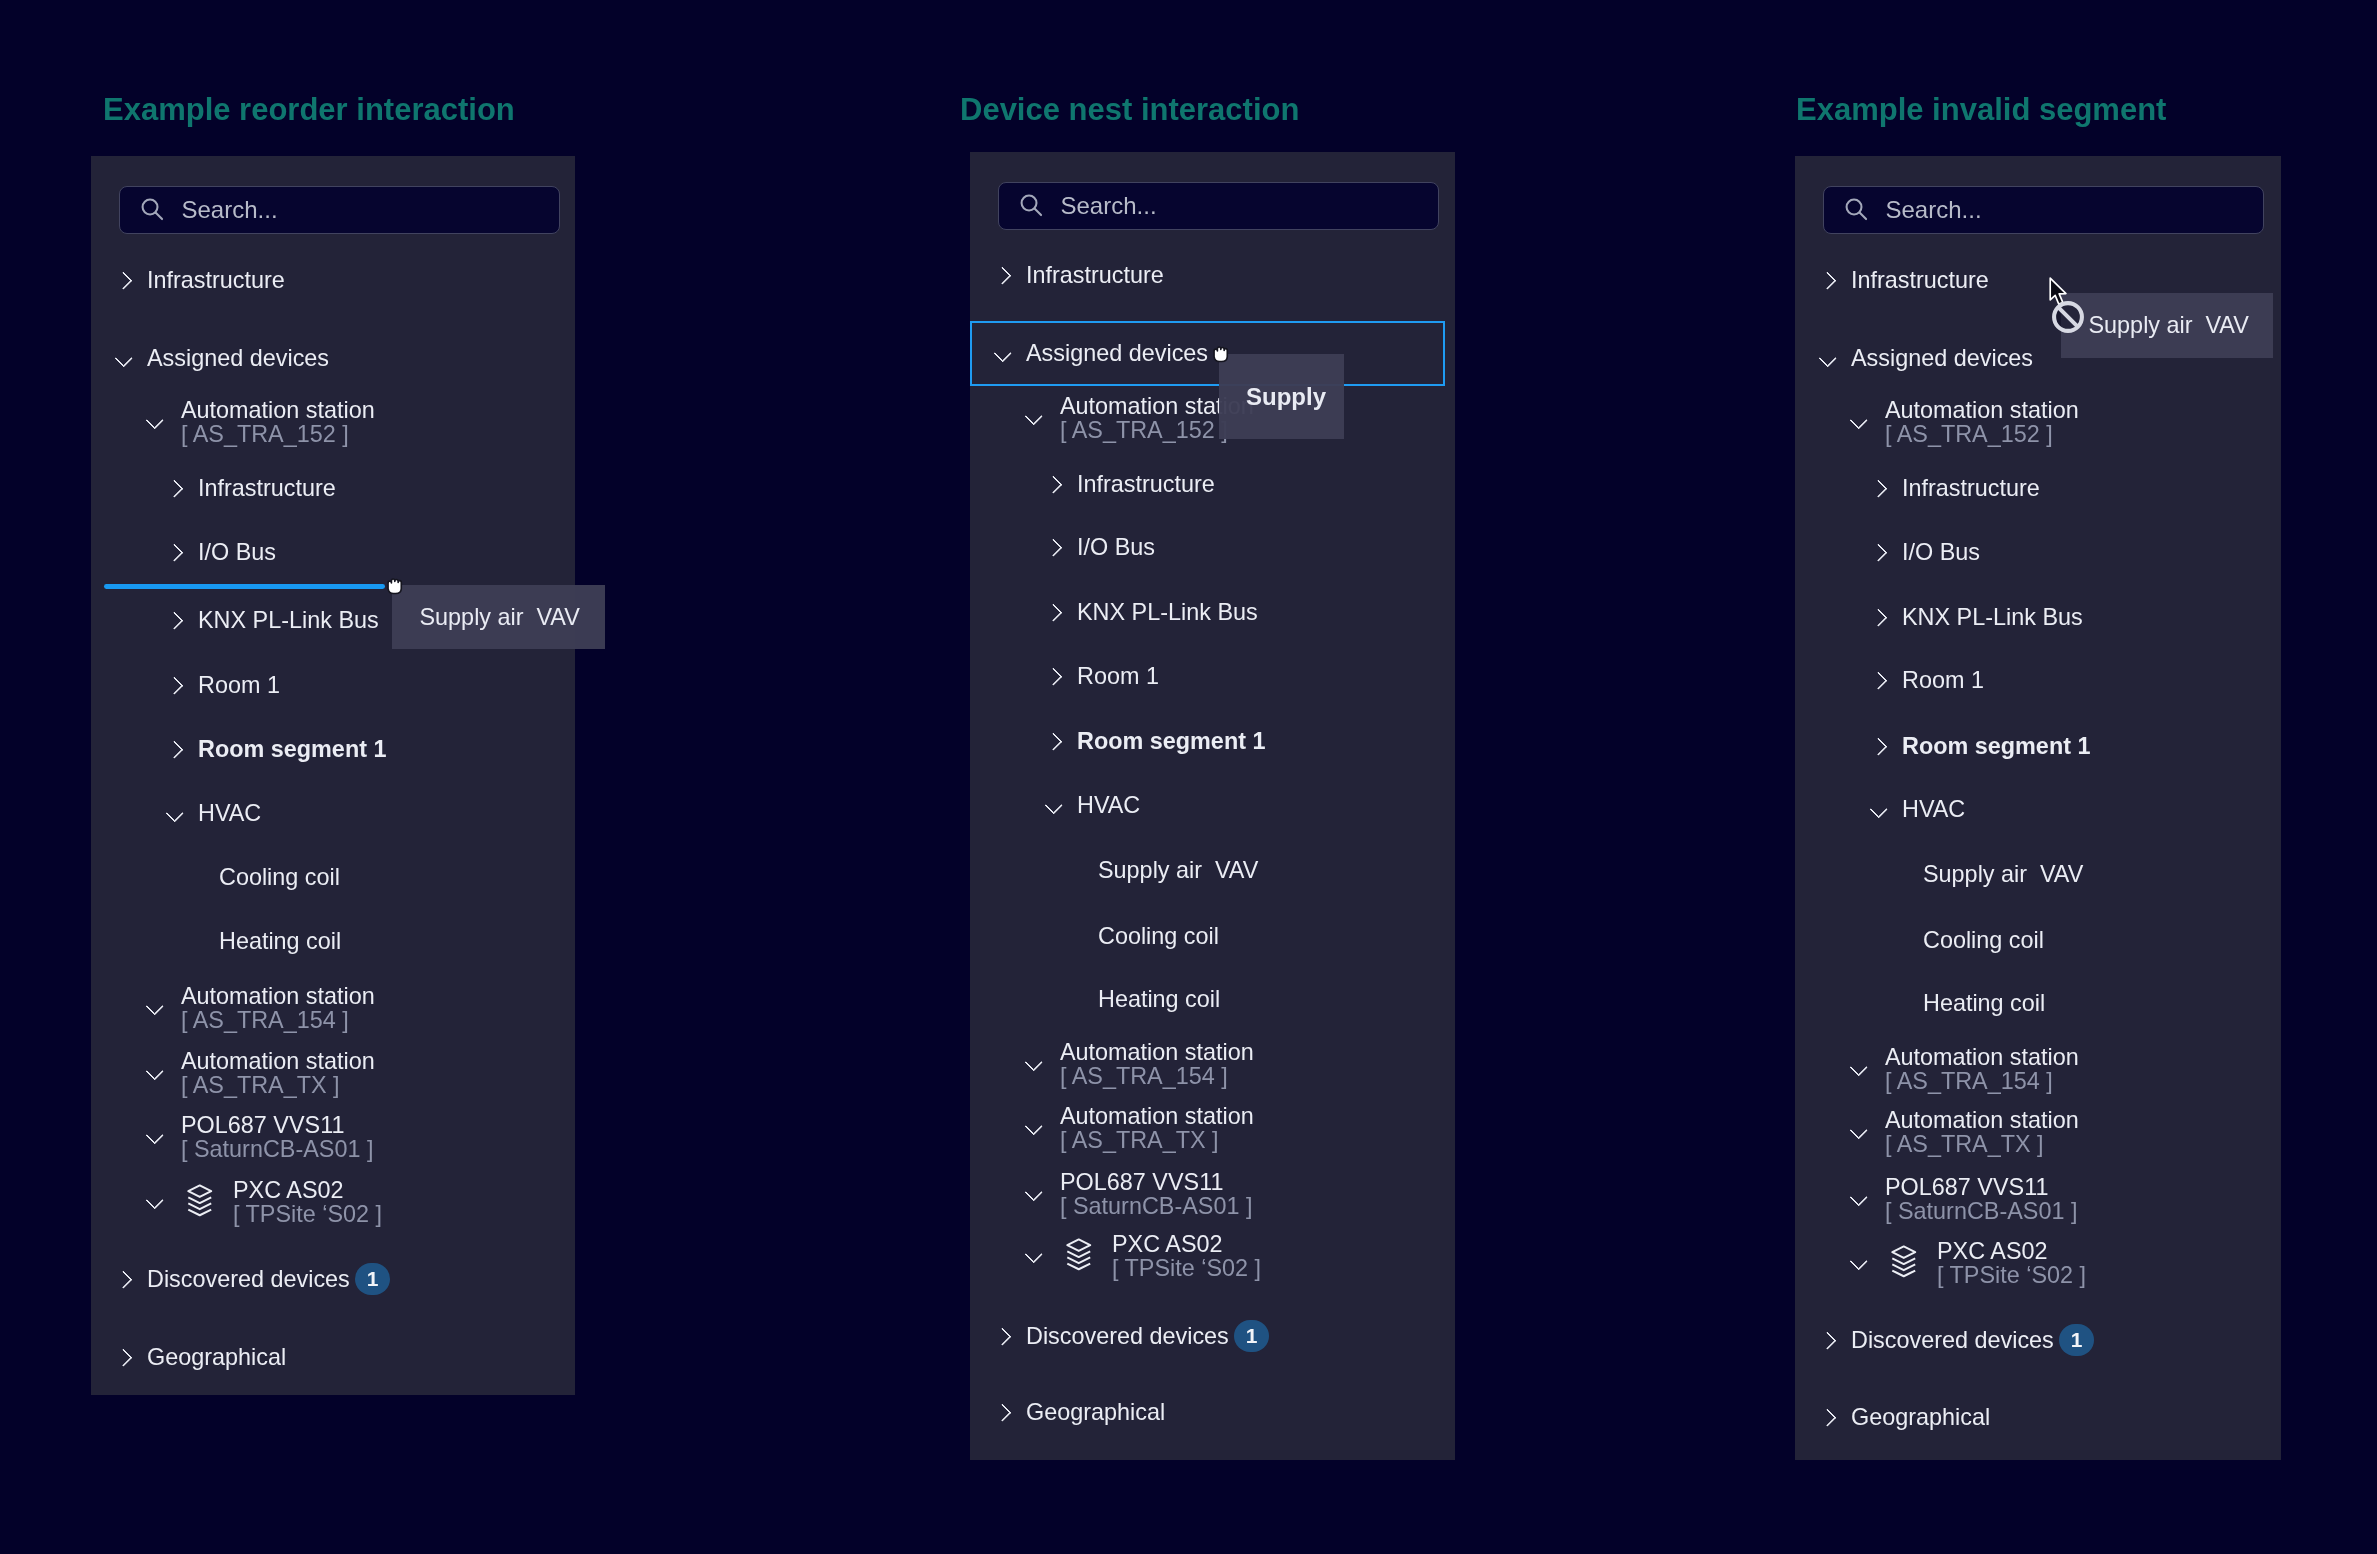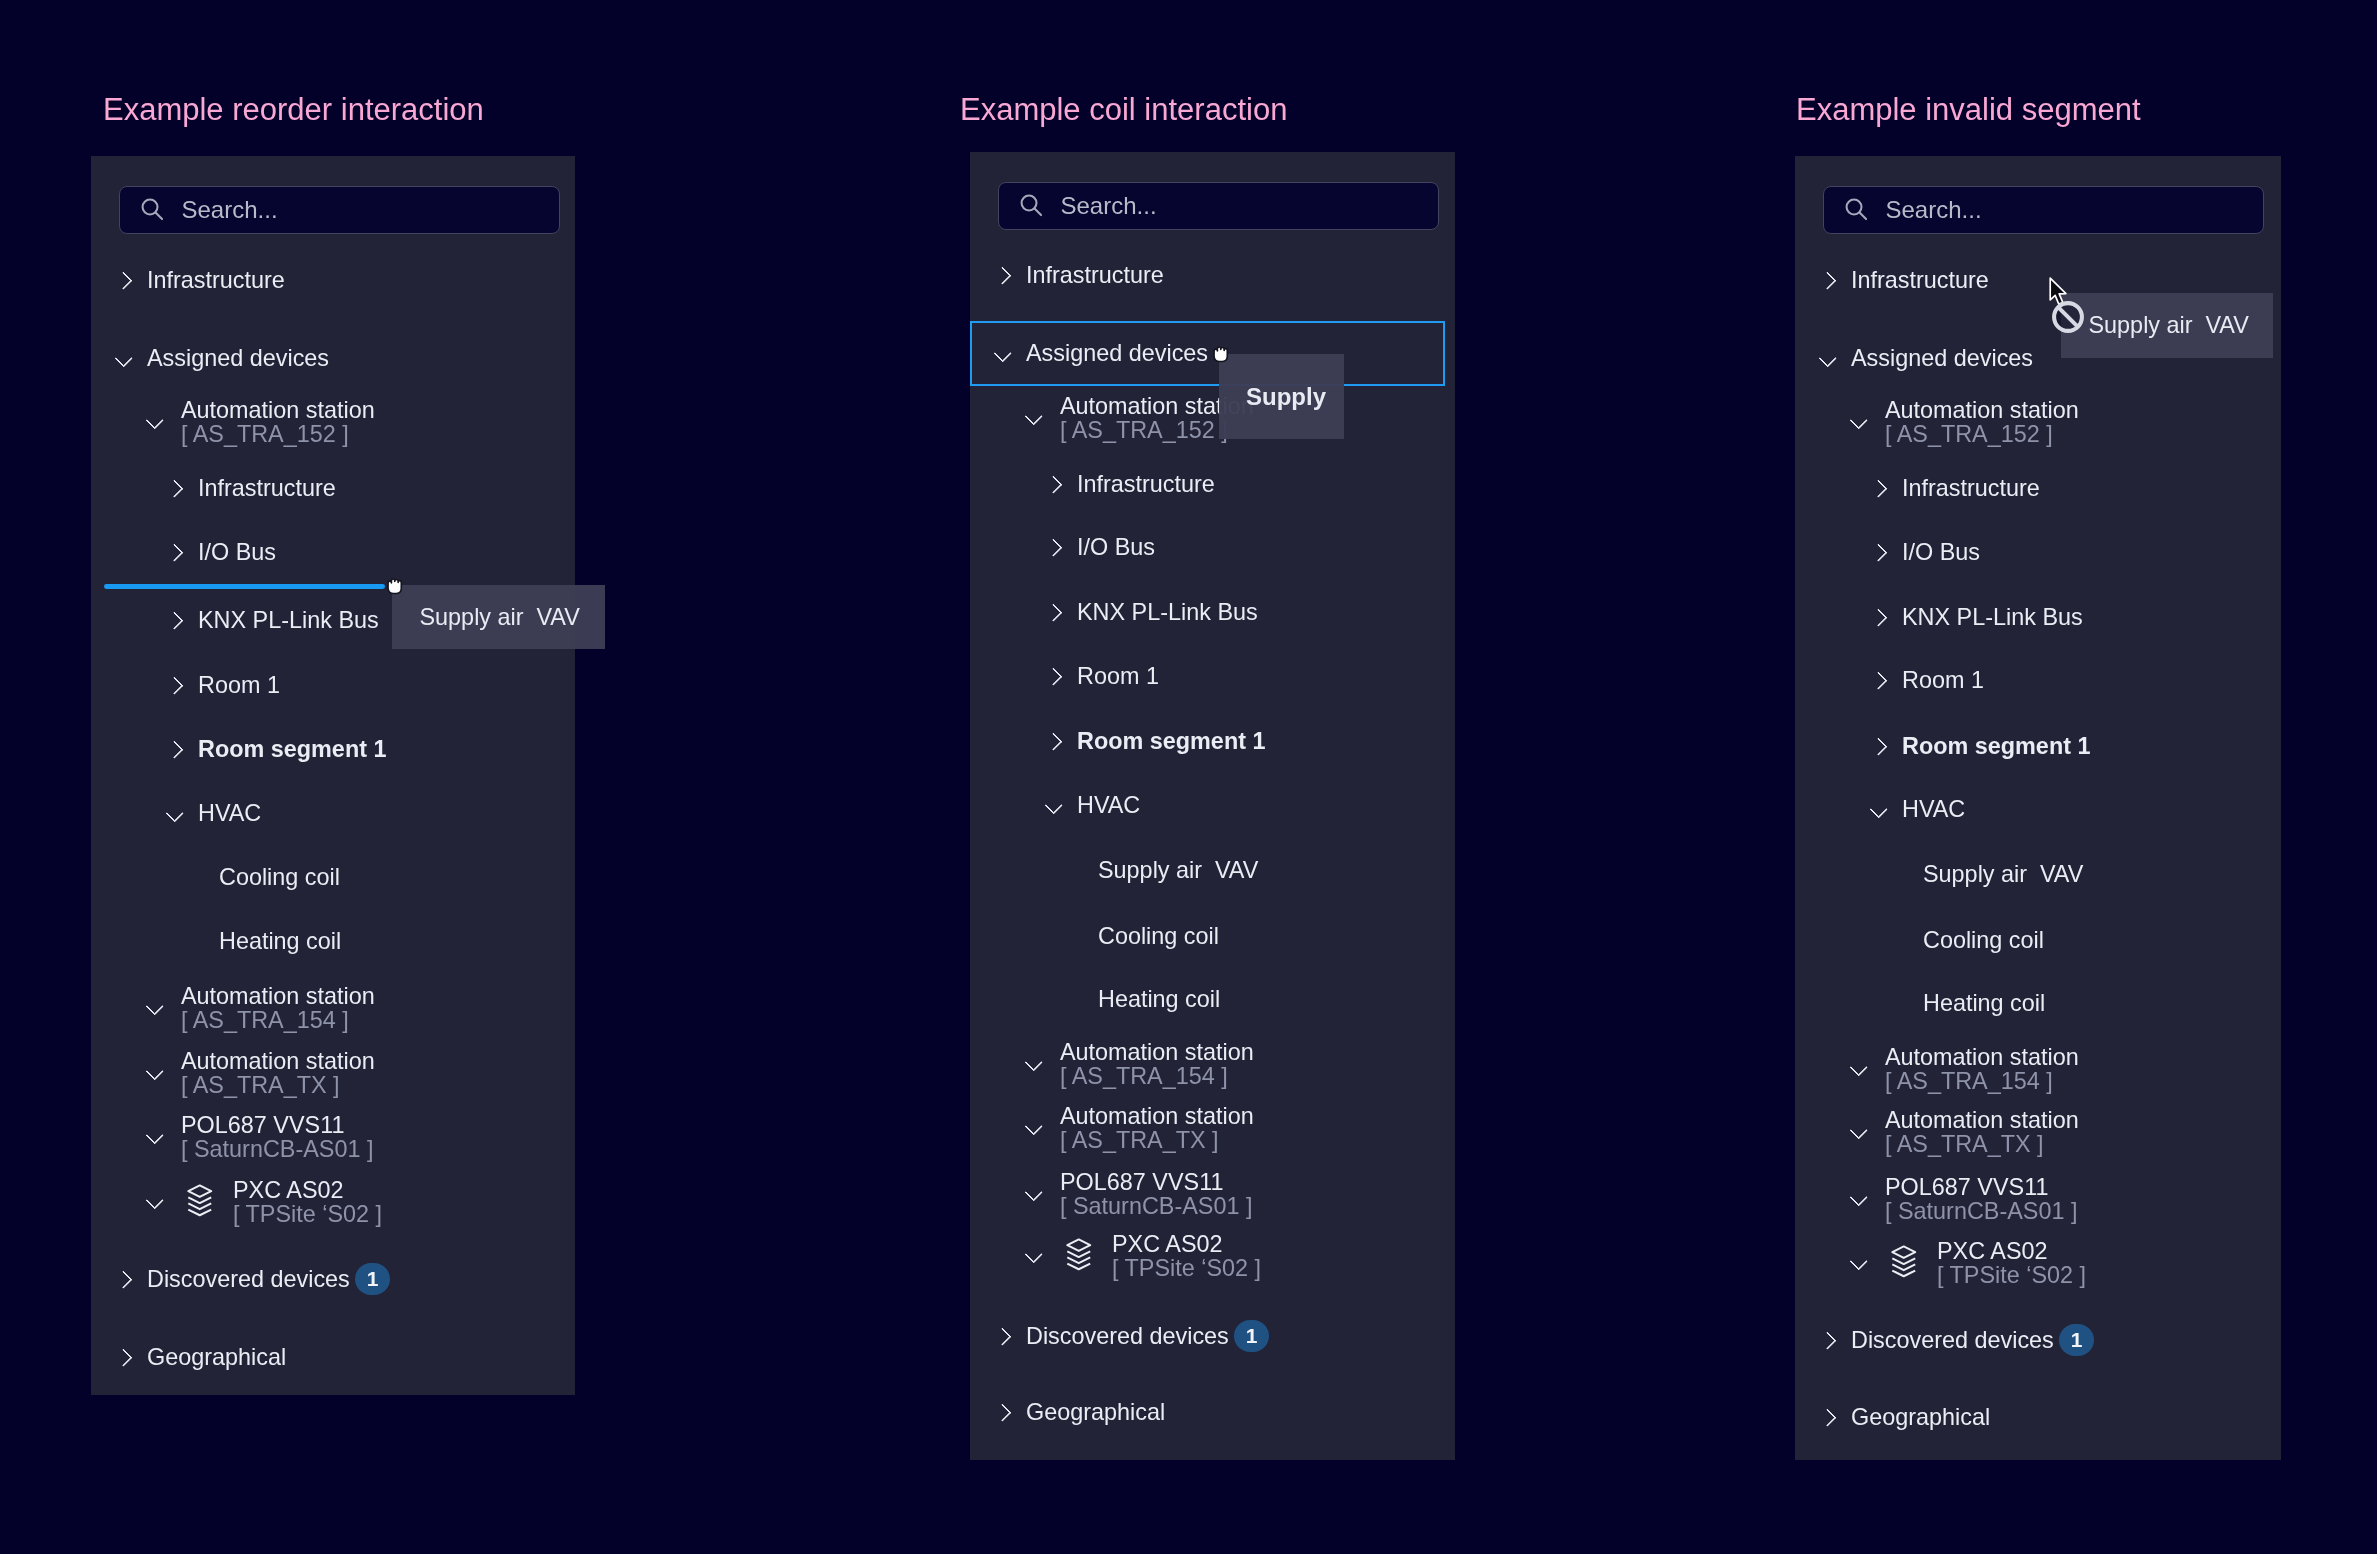--- a/index.html
+++ b/index.html
@@ -3,21 +3,21 @@
 <meta charset="utf-8">
 <style>
   html,body{margin:0;padding:0}
   body{
     width:2377px;height:1555px;position:relative;overflow:hidden;
     background:#030129;
     font-family:"Liberation Sans", sans-serif;
   }
   .panel-title{
     position:absolute;top:92px;height:36px;line-height:36px;
-    font-size:31px;font-weight:400;color:#f9a8d4;white-space:pre;
+    font-size:31px;font-weight:700;color:#0f766e;white-space:pre;
   }
   .panel{
     position:absolute;background:#232338;
   }
   .searchbox{
     position:absolute;left:27.5px;top:30px;width:441px;height:48px;
     box-sizing:border-box;border:1.6px solid #41435f;border-radius:8px;
     background:#06052f;display:flex;align-items:center;
   }
   .searchbox svg{margin-left:18px;flex:0 0 auto}
@@ -155,21 +155,21 @@
         <span class="row-label" style="left: 56px;">Geographical</span>
       </div>
       <div class="drop-line" style="left: 13px; top: 428px; width: 281px;"></div>
       <div class="ghost" style="left: 301px; top: 429px; width: 213px; height: 64px;">
         <span class="ghost-label">Supply air  VAV</span>
       </div>
       <span class="cursor" style="left: 291px; top: 415px;"><svg width="26" height="26" viewBox="0 0 24 24">
           <path d="M5.6 16.2 V11.2 q0-1.9 1.6-1.9 q1.5 0 1.5 1.8 V9.3 q0-1.9 1.6-1.9 q1.5 0 1.5 1.8 v.4 q0-1.8 1.5-1.8 q1.6 0 1.6 1.8 v.9 q0-1.6 1.4-1.6 q1.5 0 1.5 1.7 v5.6 q0 4.6-5.2 4.6 h-2 q-4.3 0-5-4.6Z" fill="#ffffff" stroke="#15151f" stroke-width="1.5" stroke-linejoin="round"></path>
         </svg></span>
     </section>
-    <div class="panel-title" style="left: 960px;">Example coil interaction</div>
+    <div class="panel-title" style="left: 960px;">Device nest interaction</div>
     <section class="panel" style="left: 970px; top: 152px; width: 485px; height: 1308px;">
       <div class="searchbox">
         <span><svg width="27.5" height="27.5" viewBox="0 0 24 24" fill="none">
             <circle cx="10.5" cy="10.5" r="6.5" stroke="#a3a8ba" stroke-width="1.8"></circle>
             <line x1="15.3" y1="15.3" x2="21" y2="21" stroke="#a3a8ba" stroke-width="1.8" stroke-linecap="round"></line>
           </svg></span>
         <input type="text" placeholder="Search..." style="">
       </div>
       <div class="tree-row" style="top: 91px;">
         <span class="chev right" style="left: 26px; top: 26px;"></span>

